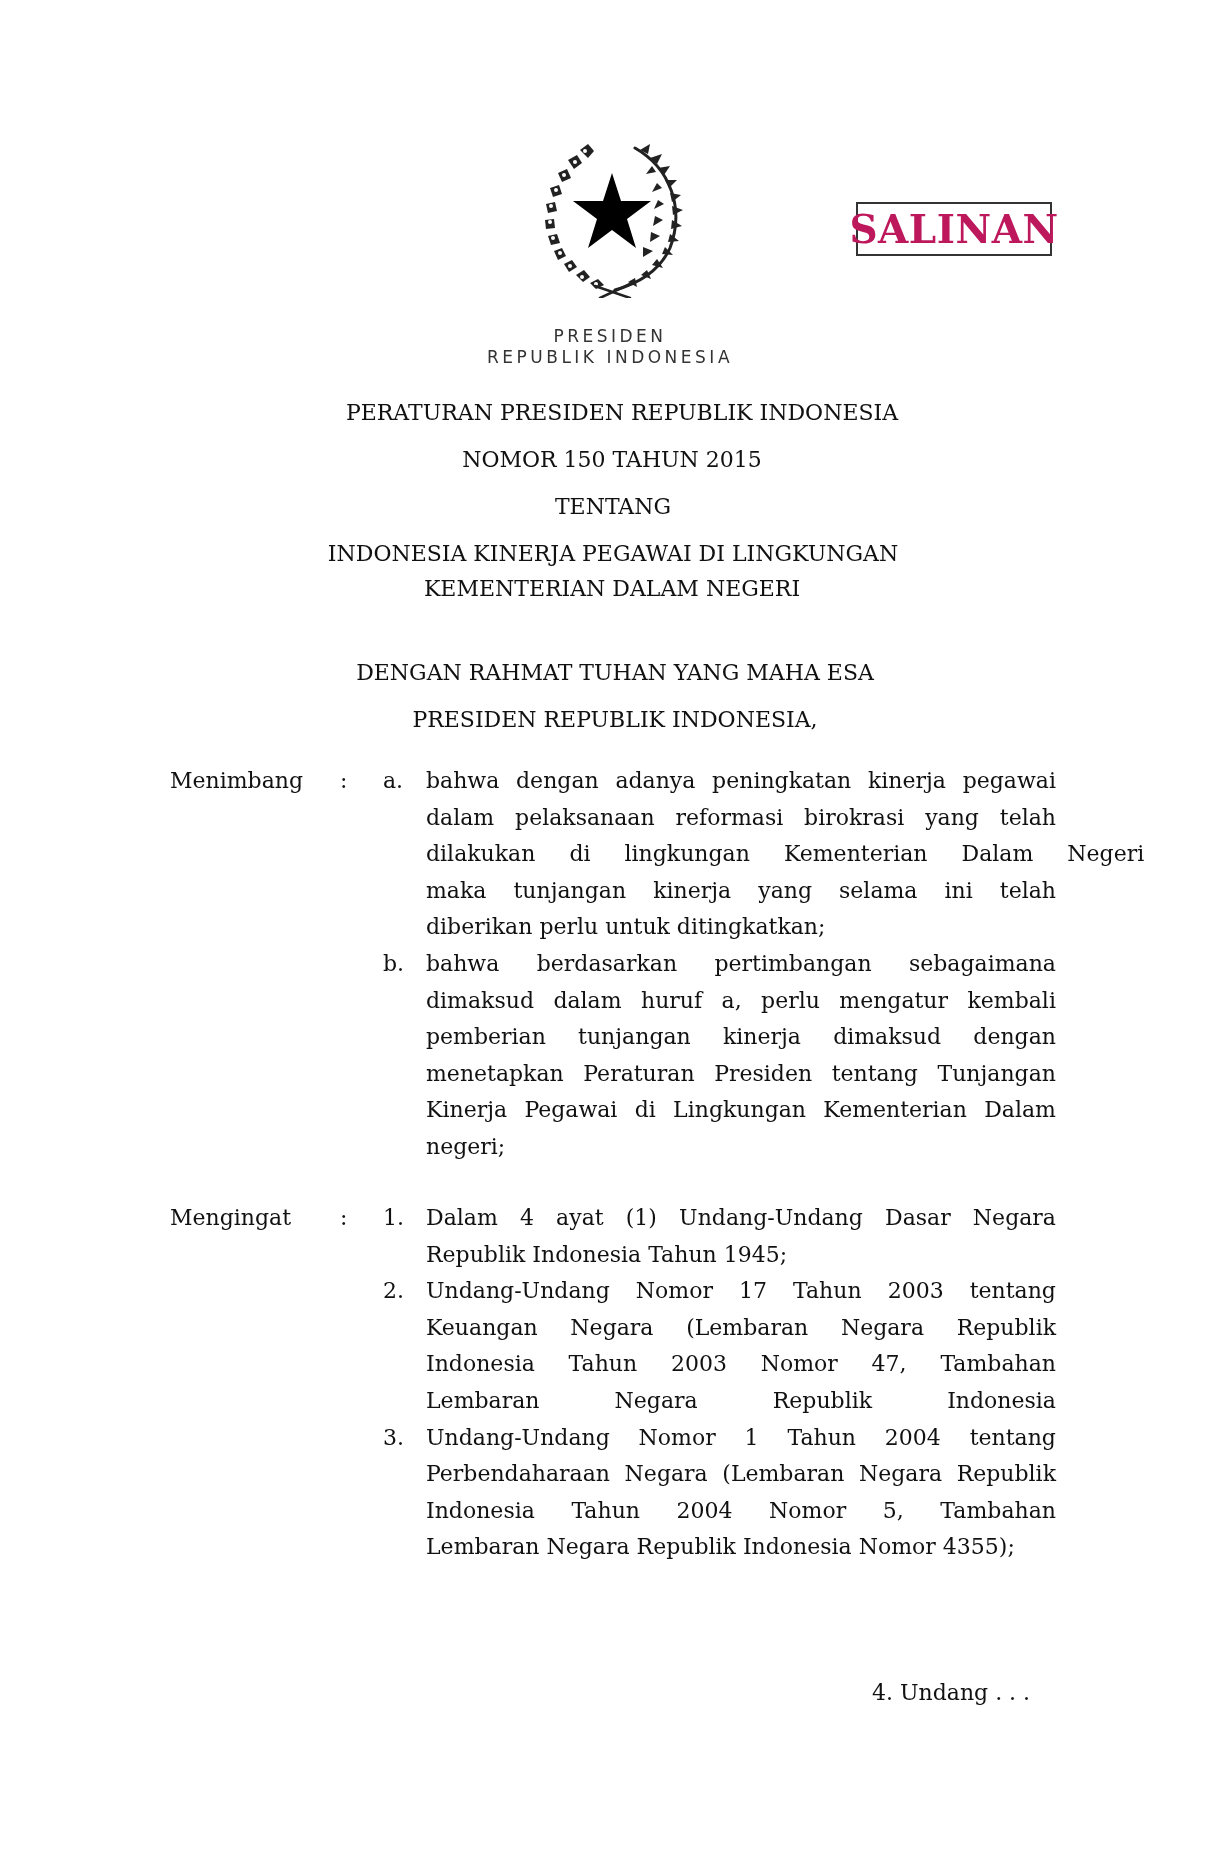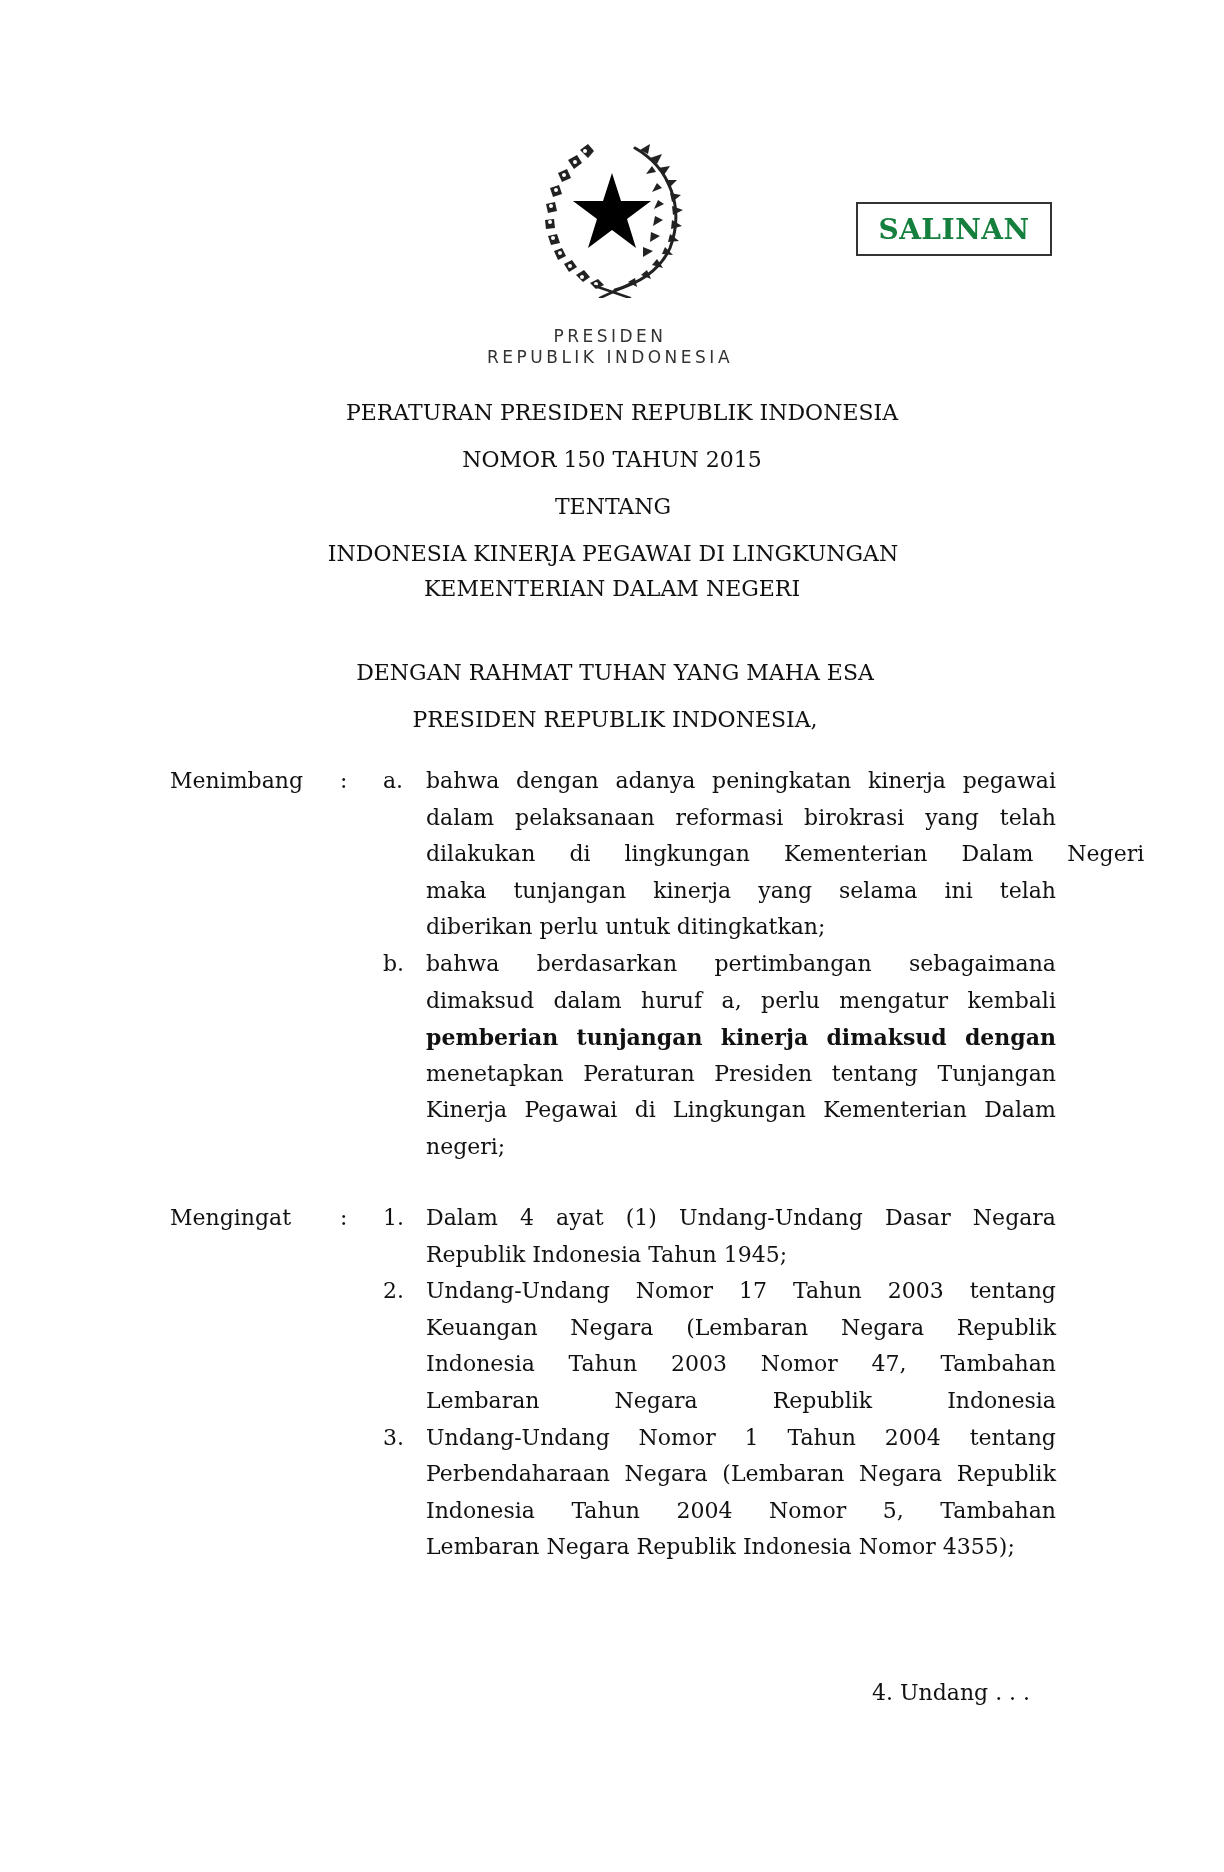--- a/index.html
+++ b/index.html
@@ -47,22 +47,22 @@
       top: 202px;
       width: 196px;
       height: 54px;
       border: 2px solid #333333;
       box-sizing: border-box;
       display: flex;
       align-items: center;
       justify-content: center;
       font-family: "DejaVu Serif", "Liberation Serif", serif;
       font-weight: bold;
-      font-size: 28px;
-      color: #15803d;
+      font-size: 39px;
+      color: #be185d;
       letter-spacing: 0.5px;
     }
 
     .center-line {
       position: absolute;
       left: 0;
       width: 1224px;
       text-align: center;
       font-size: 22px;
       line-height: 26px;
@@ -266,21 +266,21 @@
         </span>
       <span class="line" style="display: flex; justify-content: space-between;">
           <span>dimaksud</span>
           <span>dalam</span>
           <span>huruf</span>
           <span>a,</span>
           <span>perlu</span>
           <span>mengatur</span>
           <span>kembali</span>
         </span>
-      <span class="line" style="display: flex; justify-content: space-between; font-weight: bold;">
+      <span class="line" style="display: flex; justify-content: space-between;">
           <span>pemberian</span>
           <span>tunjangan</span>
           <span>kinerja</span>
           <span>dimaksud</span>
           <span>dengan</span>
         </span>
       <span class="line" style="display: flex; justify-content: space-between;">
           <span>menetapkan</span>
           <span>Peraturan</span>
           <span>Presiden</span>

